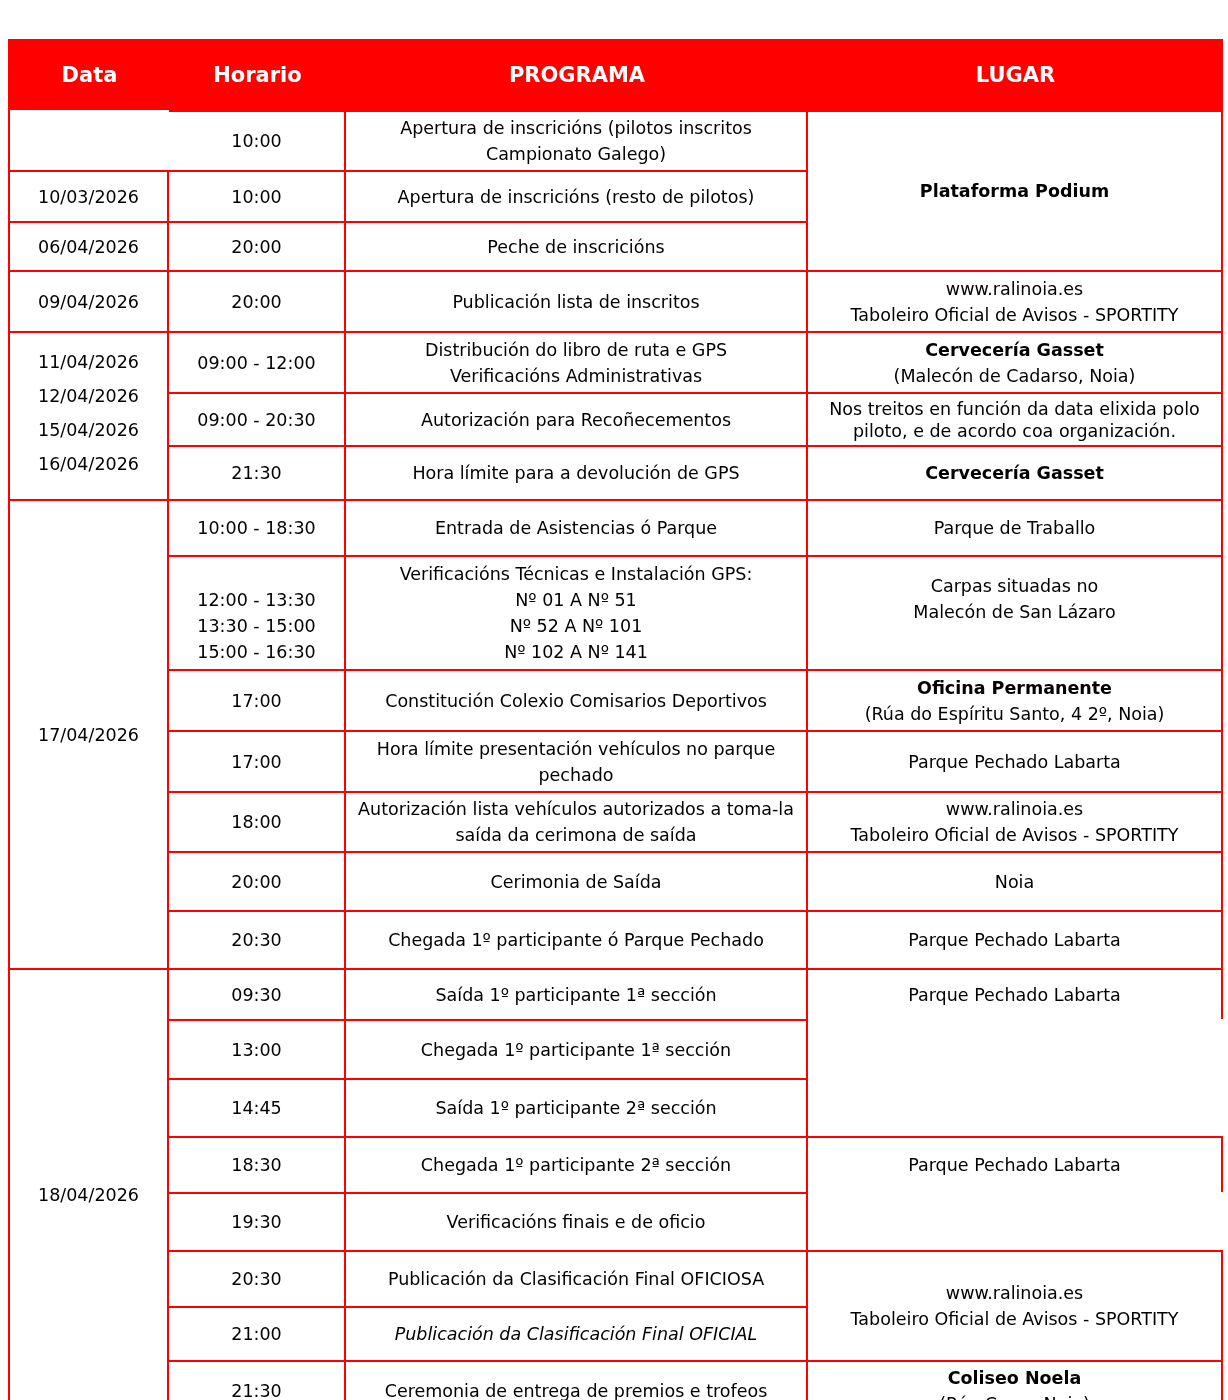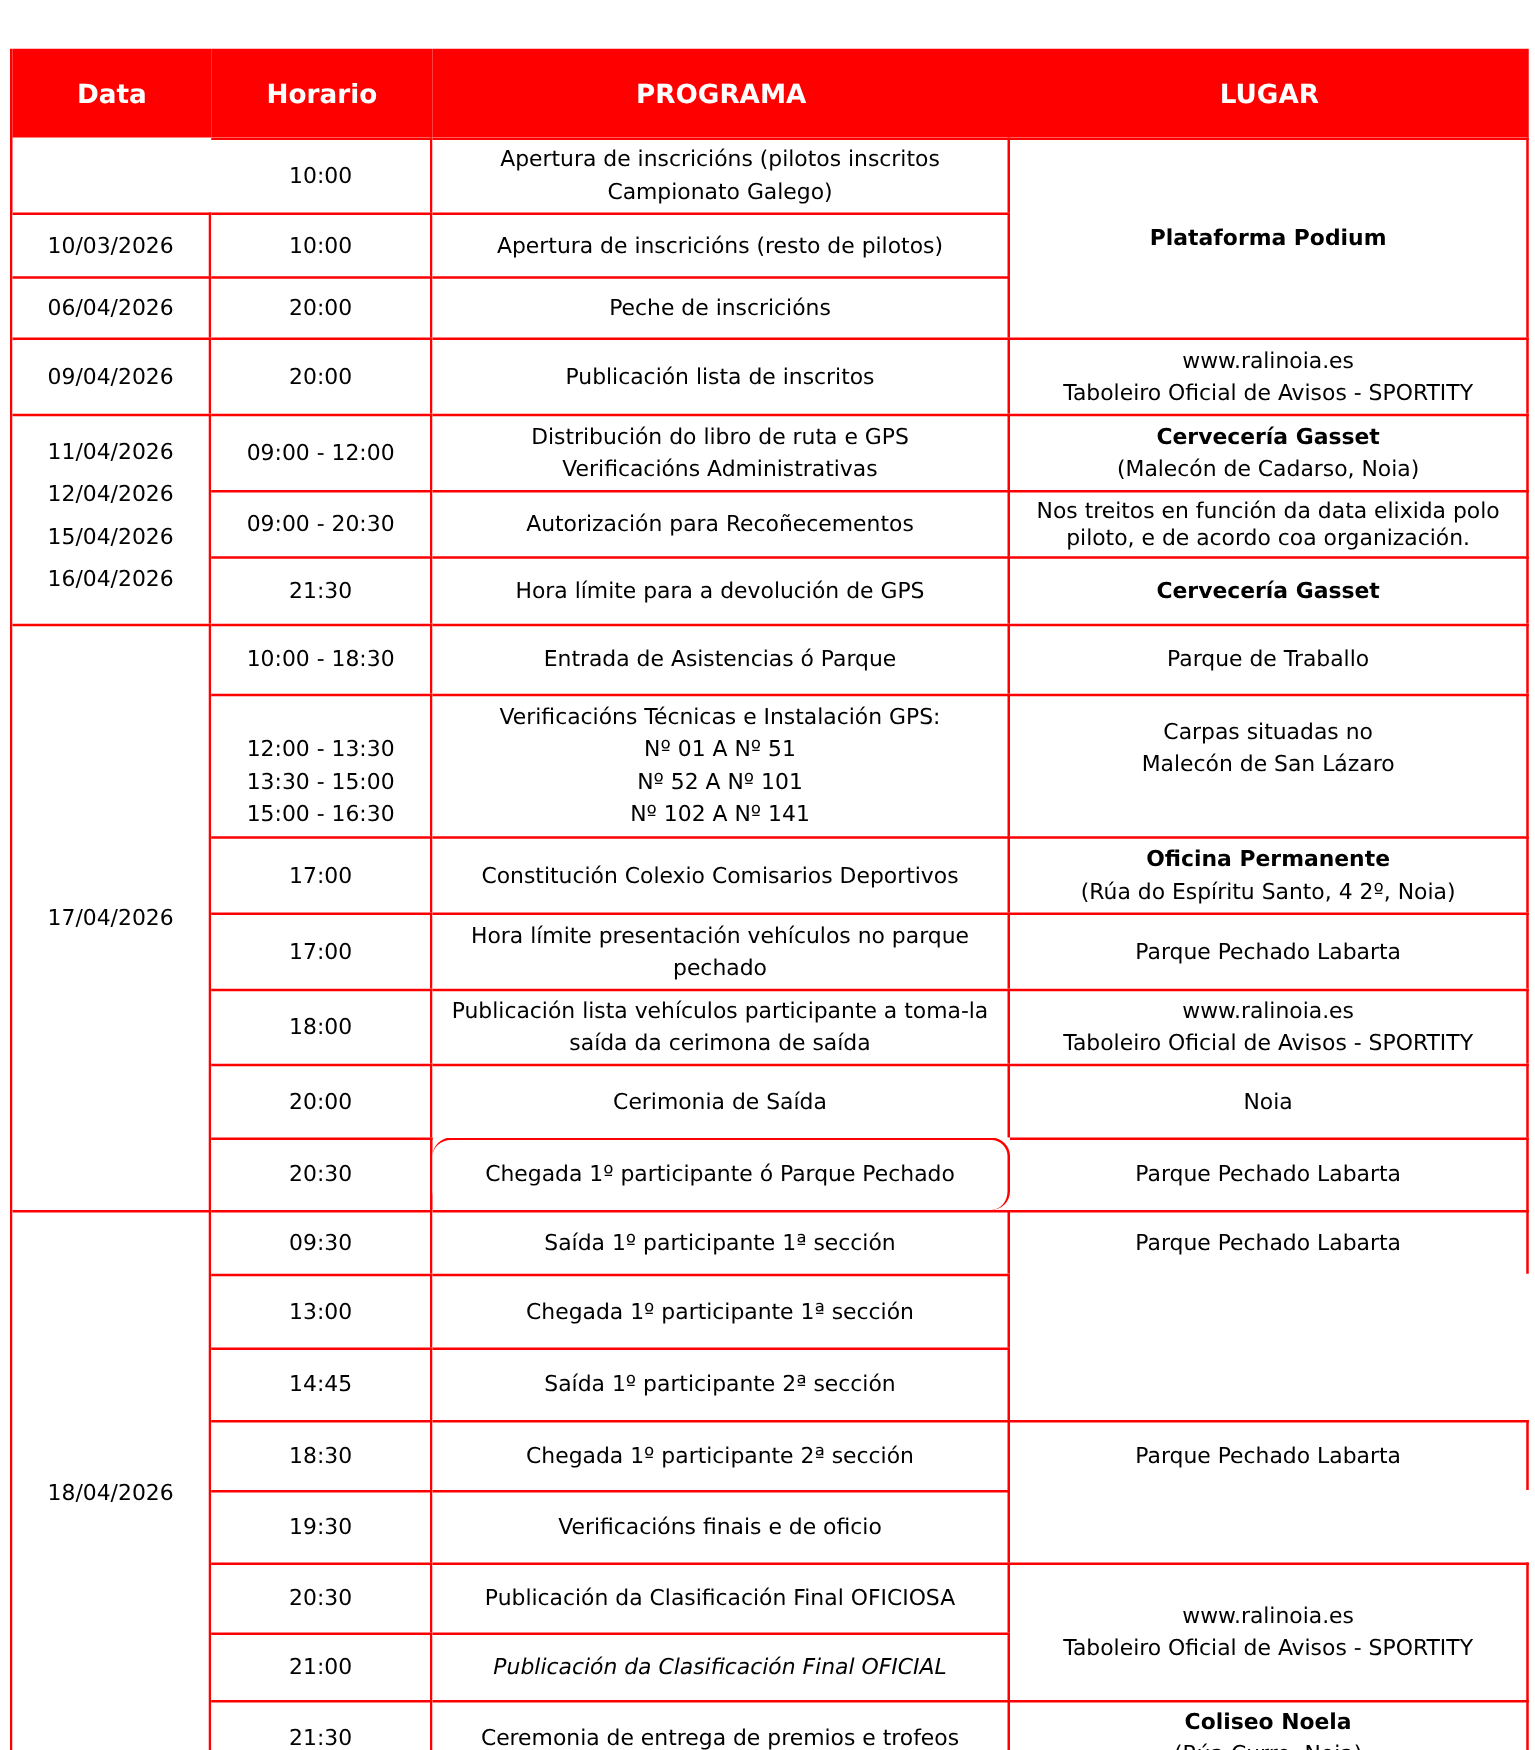--- a/index.html
+++ b/index.html
@@ -97,29 +97,29 @@
       </div><div class="cell" style="grid-area: 11 / 3;">
         <span class="span-lines">Constitución Colexio Comisarios Deportivos</span>
       </div><div class="cell" style="grid-area: 12 / 2;">
         <span class="span-lines">17:00</span>
       </div><div class="cell" style="grid-area: 12 / 3;">
         <span class="span-lines">Hora límite presentación vehículos no parque</span>
         <span class="span-lines">pechado</span>
       </div><div class="cell" style="grid-area: 13 / 2;">
         <span class="span-lines">18:00</span>
       </div><div class="cell" style="grid-area: 13 / 3;">
-        <span class="span-lines">Publicación lista vehículos participante a toma-la</span>
+        <span class="span-lines">Autorización lista vehículos autorizados a toma-la</span>
         <span class="span-lines">saída da cerimona de saída</span>
       </div><div class="cell" style="grid-area: 14 / 2;">
         <span class="span-lines">20:00</span>
       </div><div class="cell" style="grid-area: 14 / 3;">
         <span class="span-lines">Cerimonia de Saída</span>
       </div><div class="cell" style="grid-area: 15 / 2;">
         <span class="span-lines">20:30</span>
-      </div><div class="cell" style="grid-area: 15 / 3; border-radius: 15px;">
+      </div><div class="cell" style="grid-area: 15 / 3;">
         <span class="span-lines">Chegada 1º participante ó Parque Pechado</span>
       </div><div class="cell" style="grid-area: 16 / 2;">
         <span class="span-lines">09:30</span>
       </div><div class="cell" style="grid-area: 16 / 3;">
         <span class="span-lines">Saída 1º participante 1ª sección</span>
       </div><div class="cell" style="grid-area: 17 / 2;">
         <span class="span-lines">13:00</span>
       </div><div class="cell" style="grid-area: 17 / 3;">
         <span class="span-lines">Chegada 1º participante 1ª sección</span>
       </div><div class="cell" style="grid-area: 18 / 2;">

